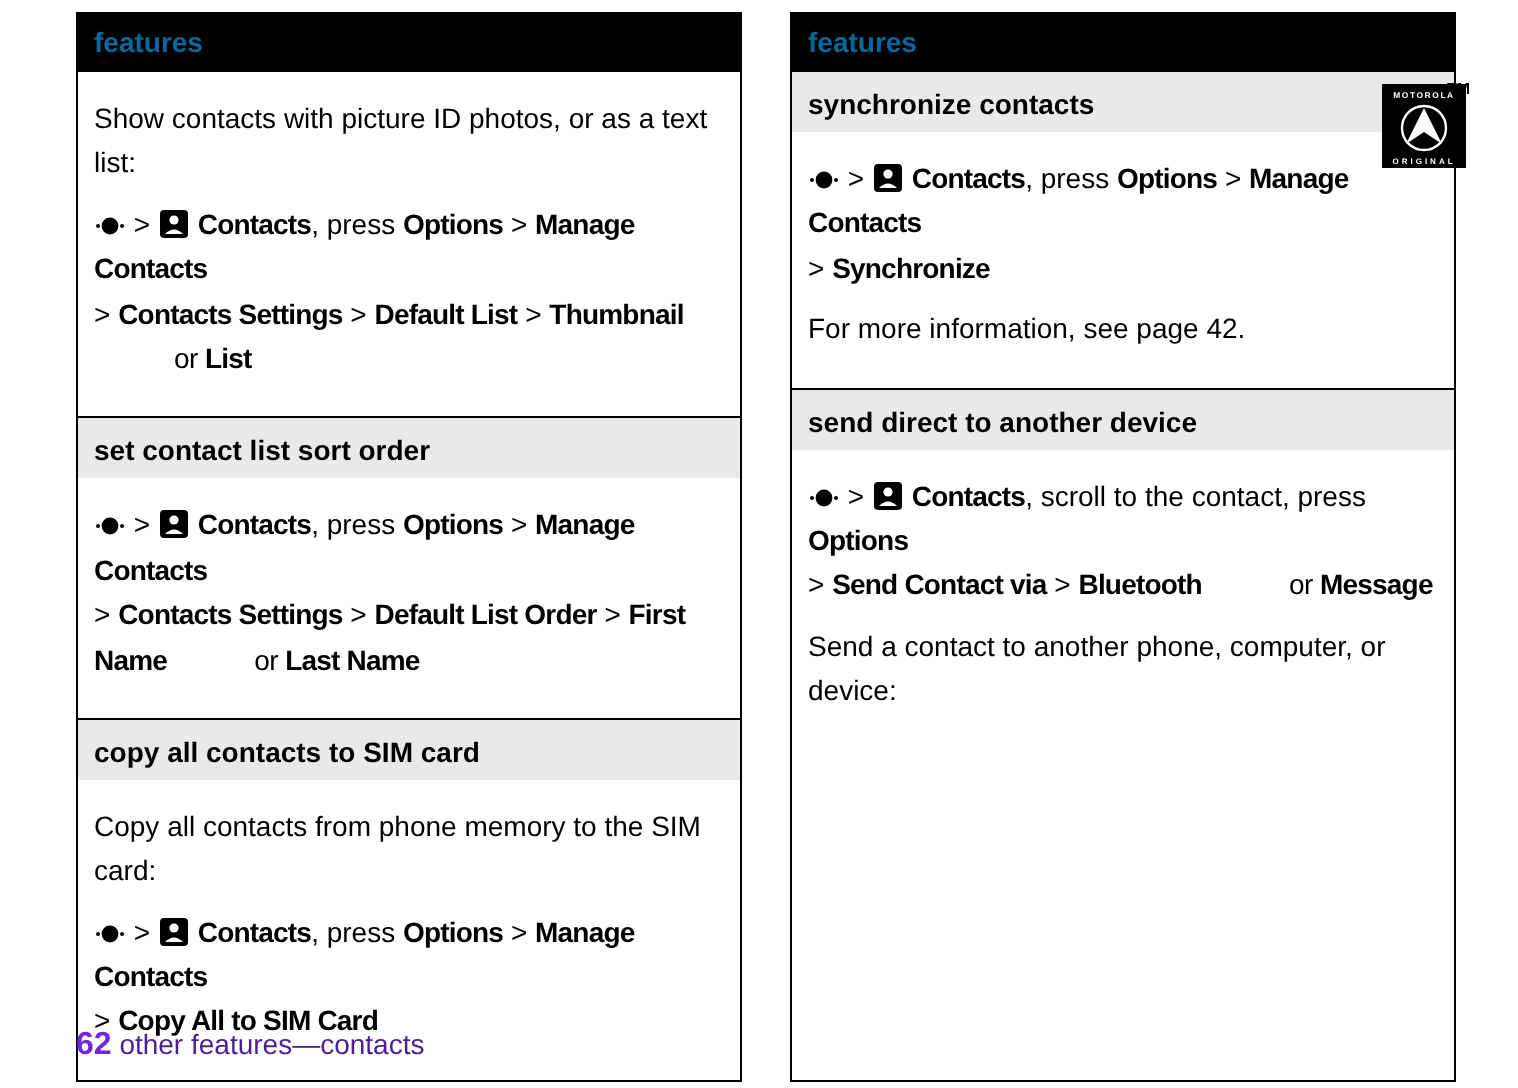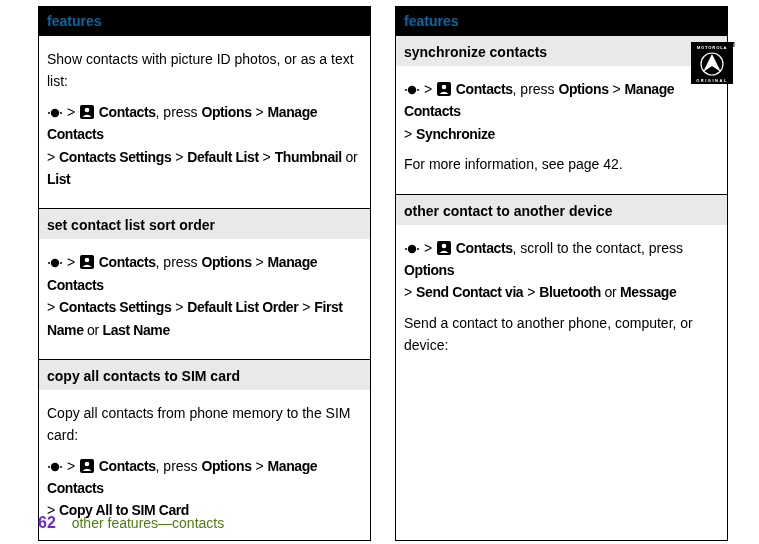--- a/index.html
+++ b/index.html
@@ -40,21 +40,21 @@
     padding: 8px 8px 6px 8px;
     position: relative;
   }
   .body {
     padding: 4px 8px 10px 8px;
     font-size: 14px;
     line-height: 1.6;
   }
   .body p { margin: 8px 0; }
   .cond { font-family: "Arial Narrow", Arial, sans-serif; font-stretch: condensed; font-weight: bold; letter-spacing: -0.4px; }
-  .thin { font-weight: normal; letter-spacing: -0.3px; font-family: "Arial Narrow", Arial, sans-serif; font-stretch: condensed;}
+  .thin { font-weight: normal; letter-spacing: -0.3px; font-family: "Arial Narrow", Arial, sans-serif; font-stretch: condensed; margin-left: 40px;}
   .nav-icon, .app-icon {
     display: inline-block;
     vertical-align: -3px;
   }
   .nav-icon svg, .app-icon svg { display:block; }
   .moto-badge {
     position: absolute;
     right: 6px;
     top: 6px;
     width: 30px;
@@ -62,21 +62,21 @@
   }
   .moto-badge .tm { font-size: 8px; font-weight: bold; position:absolute; right:-14px; top:-2px;}
   .moto-badge svg { display:block; }
   .footer {
     position: absolute;
     left: 38px;
     bottom: 12px;
     font-size: 14px;
   }
   .footer .pg { font-weight: bold; font-size: 16px; color:#6d28d9; }
-  .footer .crumb { color: #4d7c0f; margin-left: 12px; }
+  .footer .crumb { color: #4c1d95; }
 </style>
 </head>
 <body>
 
 <div class="page">
 
   <div class="col">
     <div class="hdr">features</div>
 
     <div class="section">
@@ -175,21 +175,21 @@
                 <path d="M3.5 13 Q8 8.5 12.5 13 Z" fill="#fff"></path>
               </svg></span>
           <span class="cond">Contacts</span><span>, press </span><span class="cond">Options</span> &gt; <span class="cond">Manage Contacts</span><br>
           &gt; <span class="cond">Synchronize</span>
         </p>
         <p>For more information, see page 42.</p>
       </div>
     </div>
 
     <div class="section">
-      <div class="title-row">other contact to another device</div>
+      <div class="title-row">send direct to another device</div>
       <div class="body">
         <p>
           <span class="nav-icon"><svg width="16" height="14">
                 <circle cx="8" cy="7" r="4.2" fill="#000"></circle>
                 <circle cx="2" cy="7" r="1" fill="#000"></circle>
                 <circle cx="14" cy="7" r="1" fill="#000"></circle>
               </svg></span>
           &gt;
           <span class="app-icon"><svg width="16" height="16">
                 <rect x="1" y="1" width="14" height="14" rx="2" fill="#000"></rect>

